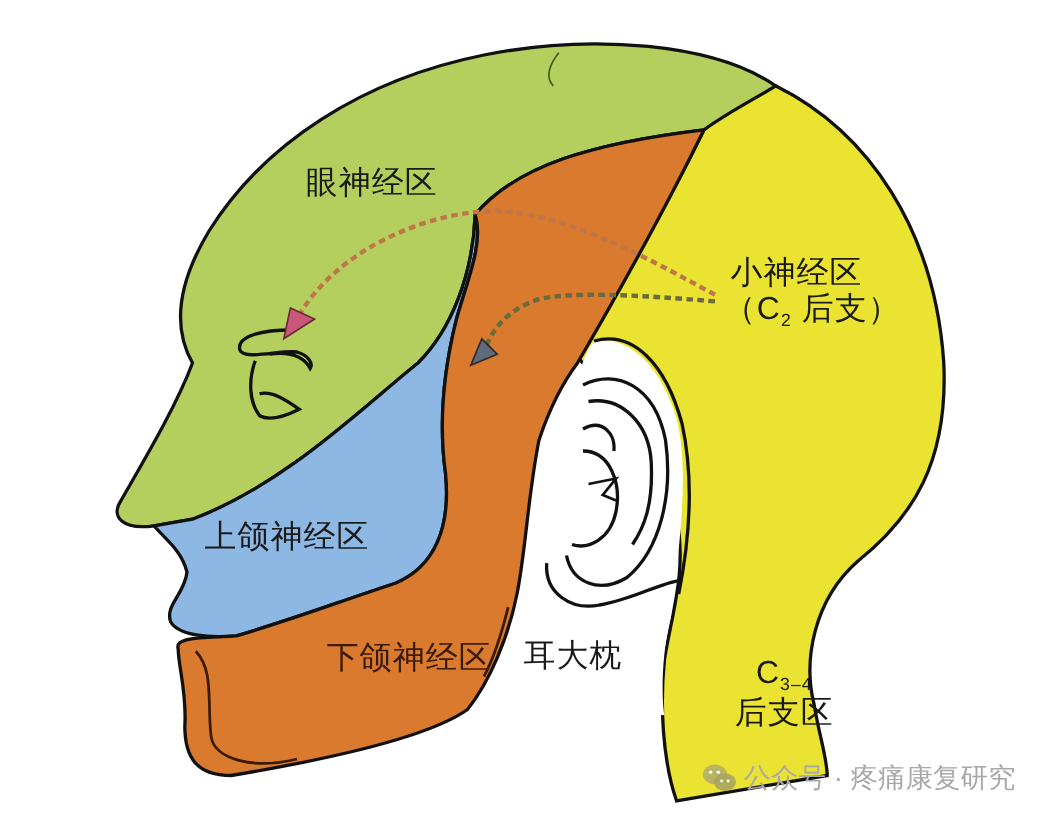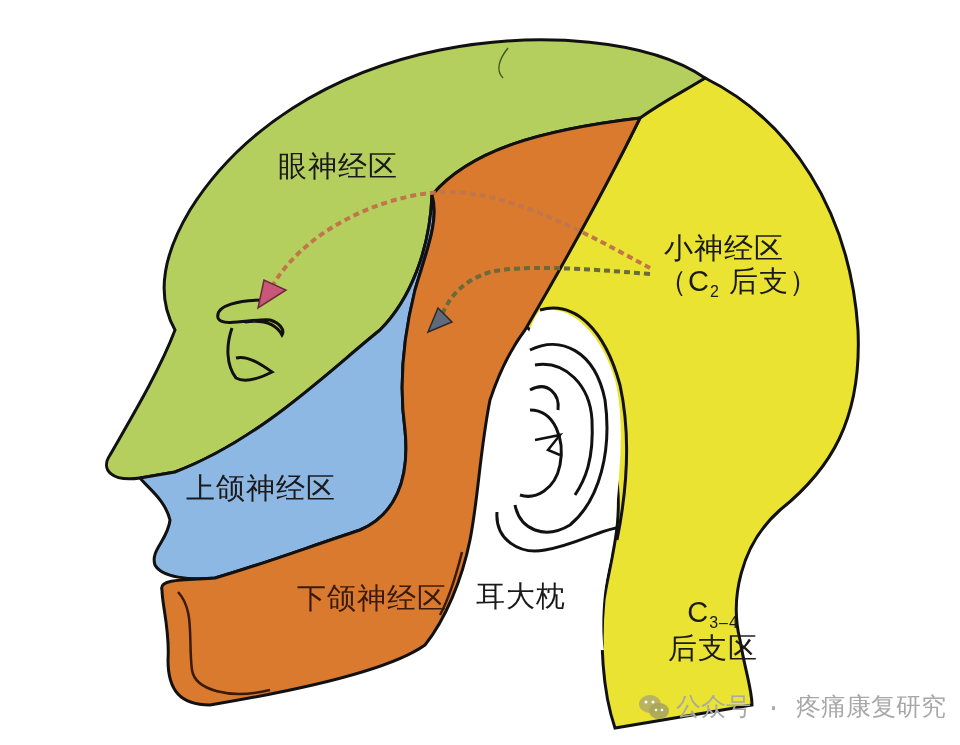--- a/index.html
+++ b/index.html
@@ -12,21 +12,21 @@
       font-size: 29px;
       line-height: 1.15;
       white-space: nowrap;
       letter-spacing: 1px;
     }
     .label.center { text-align: center; }
     .sub { font-size: 16px; vertical-align: -6px; }
     .watermark {
       position: absolute;
       left: 638px; top: 690px;
-      font-family: Liberation Mono, monospace;
+      font-family: Liberation Sans, sans-serif;
       font-size: 25px;
       color: #a8a8a8;
       display: flex; align-items: center; gap: 6px;
       white-space: nowrap;
     }
     .wm-icon { width: 32px; height: 28px; }
   </style>
 </head>
 <body>
 

